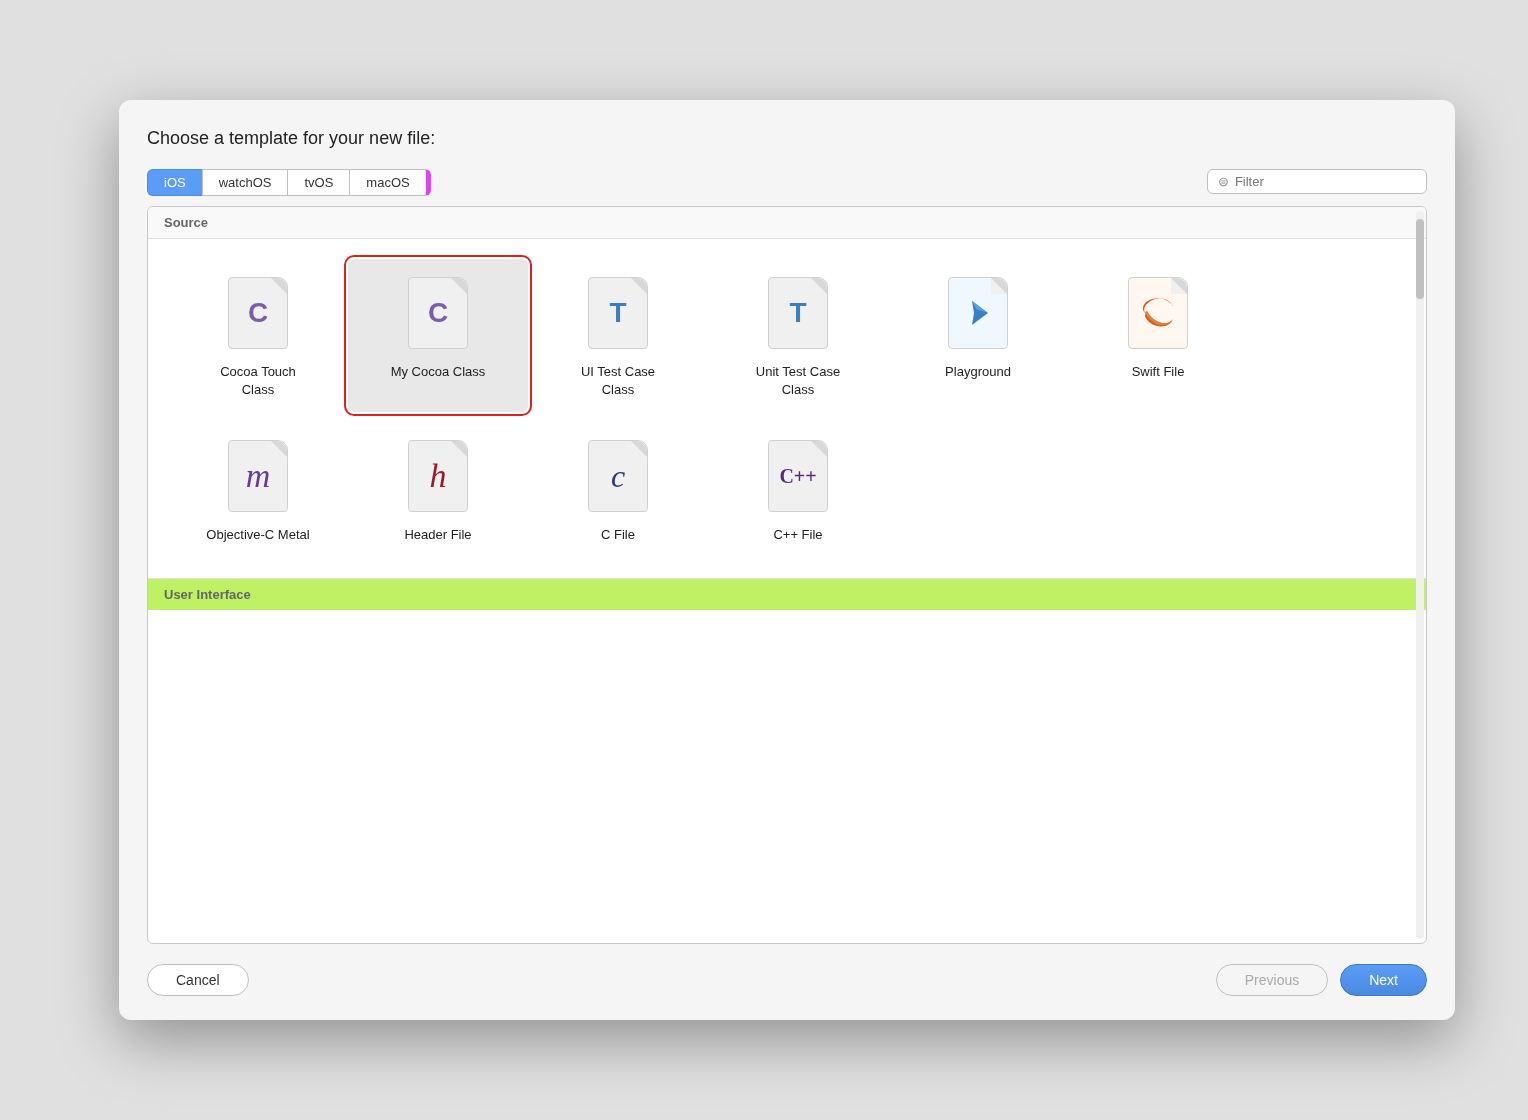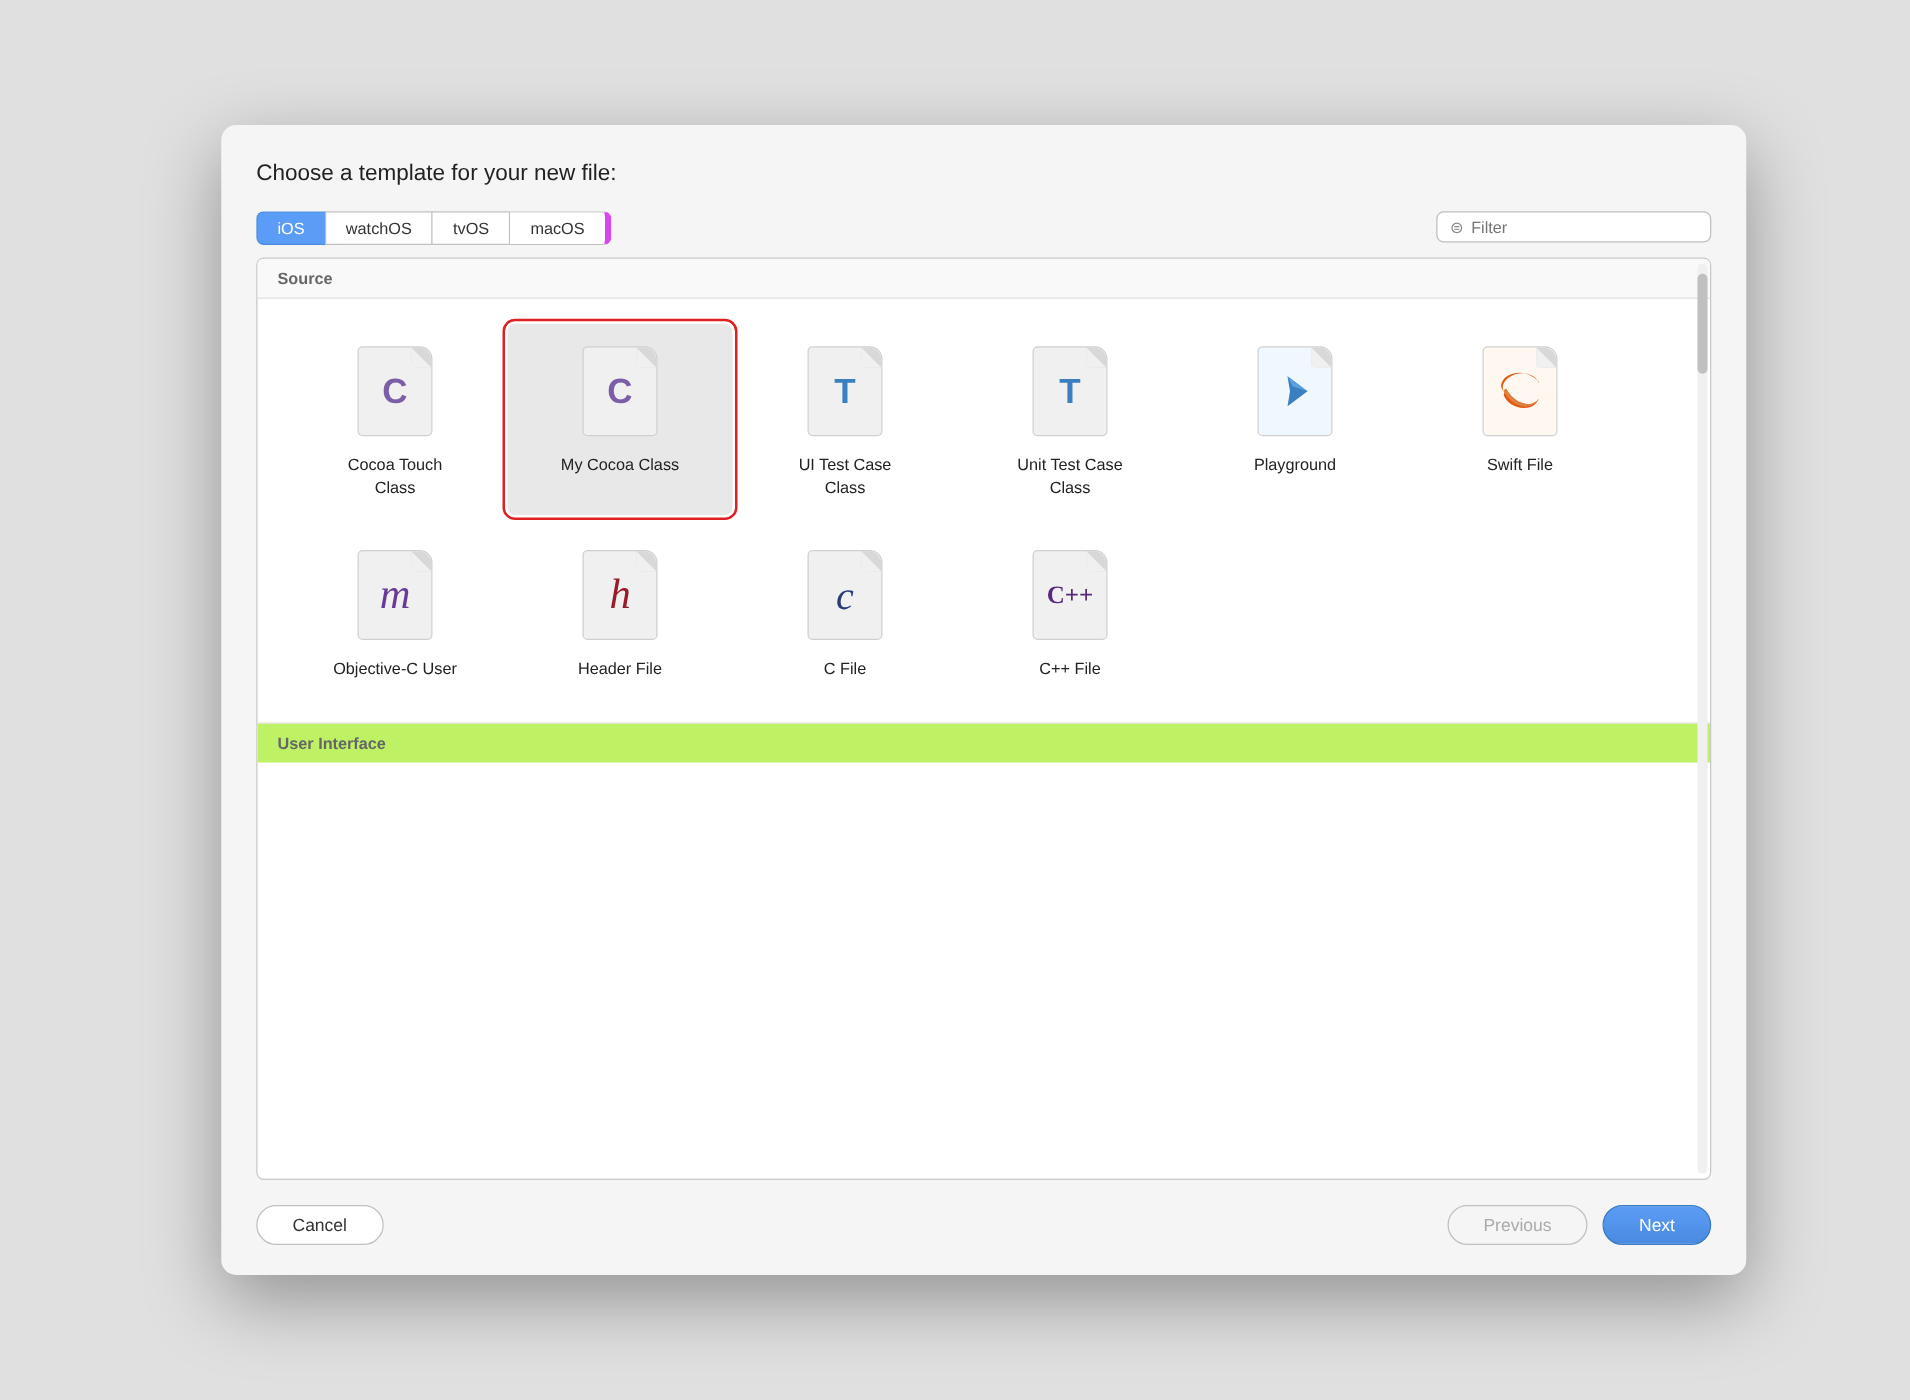--- a/index.html
+++ b/index.html
@@ -8,21 +8,21 @@
       display: flex;
       align-items: center;
       justify-content: center;
       min-height: 1120px;
       font-family: -apple-system, BlinkMacSystemFont, "Helvetica Neue", Arial, sans-serif;
     }
     .dialog {
       background: #f5f5f5;
       border-radius: 12px;
       box-shadow: 0 20px 60px rgba(0,0,0,0.35);
-      width: 1220px;
+      width: 1336px;
       min-height: 920px;
       display: flex;
       flex-direction: column;
       padding: 28px 28px 24px 28px;
       margin-left: 46px;
     }
     .dialog-title {
       font-size: 18px;
       font-weight: 500;
       color: #222;
@@ -327,21 +327,21 @@
         </div>
         <span class="item-label">Swift File</span>
       </div>
 
       <div class="item">
         <div class="item-icon">
           <div class="file-icon">
             <span class="file-letter m-dark" style="font-size:34px;font-style:italic;font-family:Georgia,serif;color:#6a3a9a;font-weight:400;">m</span>
           </div>
         </div>
-        <span class="item-label">Objective-C User</span>
+        <span class="item-label">Objective-C Metal</span>
       </div>
 
       <div class="item">
         <div class="item-icon">
           <div class="file-icon">
             <span class="file-letter h-maroon" style="font-size:34px;font-style:italic;font-family:Georgia,serif;color:#9a1a2a;font-weight:400;">h</span>
           </div>
         </div>
         <span class="item-label">Header File</span>
       </div>

